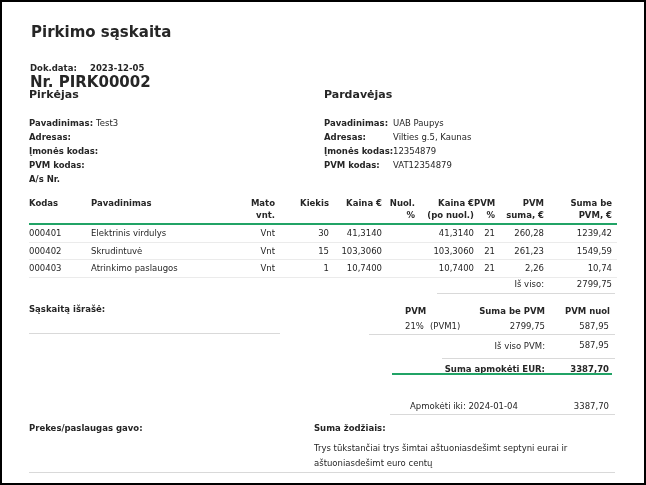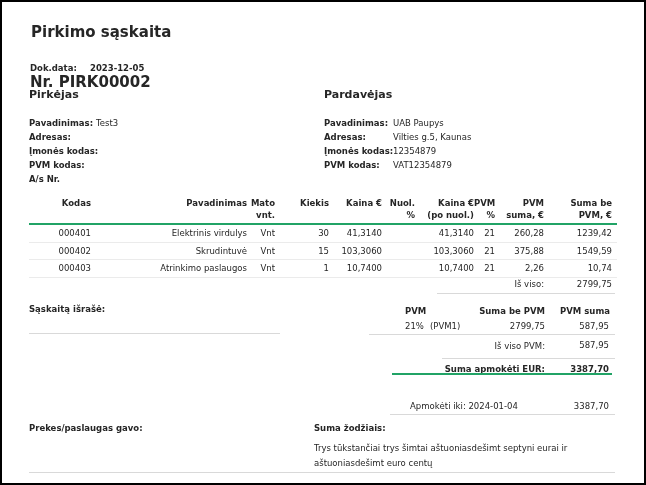--- a/index.html
+++ b/index.html
@@ -25,21 +25,21 @@
   table.items th {
     font-weight:bold; vertical-align:top; text-align:right;
     line-height:11.5px; padding:1px 0 2px 0;
     border-bottom:2px solid var(--accent-green);
   }
   table.items td {
     text-align:right; line-height:9px; padding:4px 0 3.5px 0;
     border-bottom:1px solid var(--row-line);
     white-space:nowrap; overflow:hidden;margin-top:48px;
   }
-  table.items th.l, table.items td.l { text-align:right; }
+  table.items th.l, table.items td.l { text-align:left; }
   table.items th.pr, table.items td.pr { padding-right:5px; }
   .ra { text-align:right; }
   .nw { white-space:nowrap; }
 </style>
 </head>
 <body>
 
 <div class="page">
 
   <div class="abs title" style="left:29px; top:10px;margin-top:11px;">Pirkimo sąskaita</div>
@@ -133,21 +133,21 @@
       </tr>
       <tr>
         <td class="l">000402</td>
         <td class="l">Skrudintuvė</td>
         <td>Vnt</td>
         <td>15</td>
         <td>103,3060</td>
         <td></td>
         <td>103,3060</td>
         <td>21</td>
-        <td>375,88</td>
+        <td>261,23</td>
         <td class="pr">1549,59</td>
       </tr>
       <tr>
         <td class="l">000403</td>
         <td class="l">Atrinkimo paslaugos</td>
         <td>Vnt</td>
         <td>1</td>
         <td>10,7400</td>
         <td></td>
         <td>10,7400</td>
@@ -160,21 +160,21 @@
 
   <div class="abs ra" style="left:440px; top:277px; width:102px;">Iš viso:</div>
   <div class="abs ra" style="left:542px; top:277px; width:68px;">2799,75</div>
   <div class="abs hline" style="left:435px; top:291px; width:178px;"></div>
 
   <div class="abs b" style="left:27px; top:302px;text-align:right;">Sąskaitą išrašė:</div>
   <div class="abs hline" style="left:27px; top:331px; width:251px;"></div>
 
   <div class="abs b" style="left:403px; top:304px;">PVM</div>
   <div class="abs b ra" style="left:443px; top:304px; width:100px;">Suma be PVM</div>
-  <div class="abs b ra" style="left:533px; top:304px; width:75px;">PVM suma</div>
+  <div class="abs b ra" style="left:533px; top:304px; width:75px;">PVM nuol</div>
 
   <div class="abs" style="left:403px; top:319px;">21%</div>
   <div class="abs" style="left:428px; top:319px;">(PVM1)</div>
   <div class="abs ra" style="left:443px; top:319px; width:100px;">2799,75</div>
   <div class="abs ra" style="left:532px; top:319px; width:75px;">587,95</div>
   <div class="abs hline" style="left:367px; top:332px; width:246px;"></div>
 
   <div class="abs ra" style="left:420px; top:339px; width:123px;">Iš viso PVM:</div>
   <div class="abs ra" style="left:532px; top:338px; width:75px;">587,95</div>
   <div class="abs hline" style="left:440px; top:356px; width:173px;"></div>

